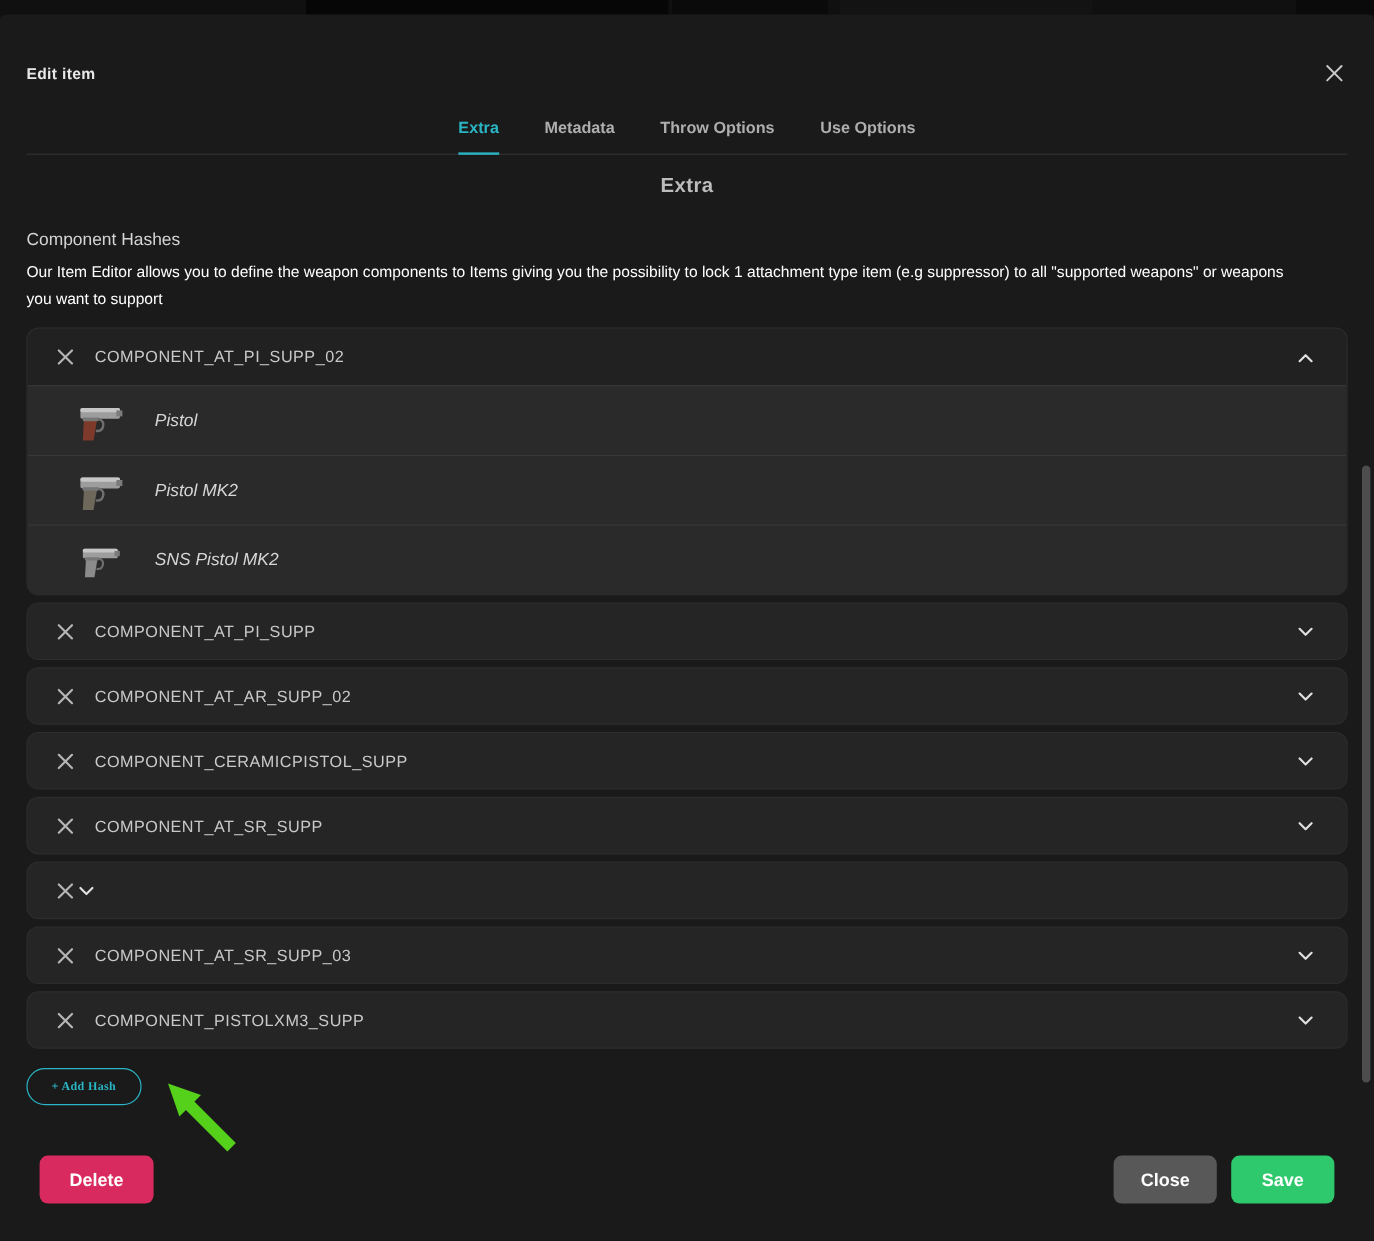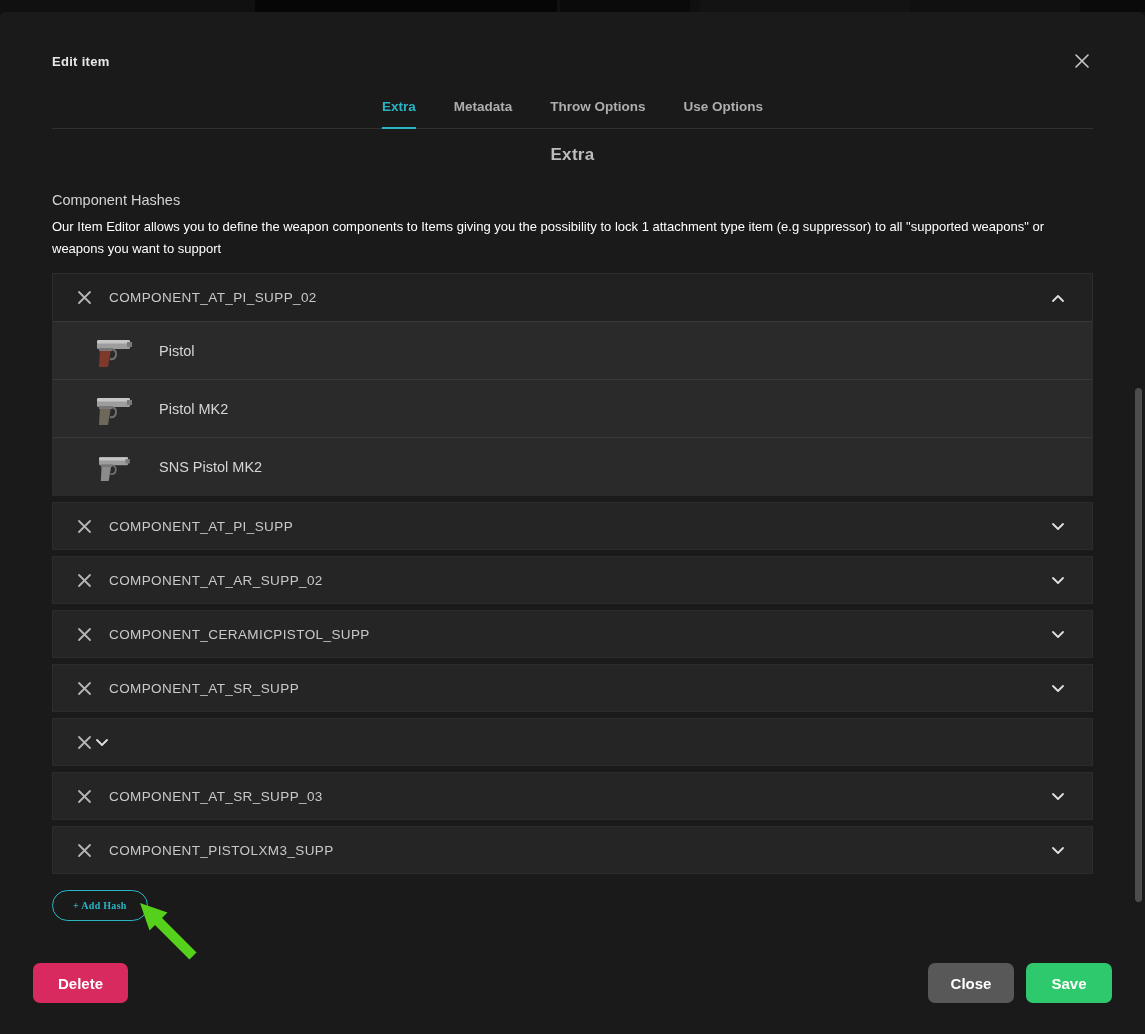--- a/index.html
+++ b/index.html
@@ -4,50 +4,50 @@
 <style>
   * { margin:0; padding:0; box-sizing:border-box; }
   html,body { width:1145px; height:1034px; background:#121212; overflow:hidden;
               font-family:"Liberation Sans", sans-serif; }
 
   
   .backdrop { position:absolute; top:0; left:0; width:1145px; height:12px; background:#101010; }
   .backdrop .blk { position:absolute; top:0; height:12px; }
 
   .modal { position:absolute; top:12px; left:0; width:1145px; height:1022px;
-           background:#1a1a1a; border-radius:6px 6px 0 0; padding:0 52px; }
+           background:#1a1a1a; border-radius:6px 6px 0 0; padding:0 22px; }
 
   
   .mhead { display:flex; justify-content:space-between; align-items:center; padding-top:38px; }
   .mtitle { font-size:13px; font-weight:bold; color:#e8e8e8; letter-spacing:.3px; }
   .xclose { width:22px; height:22px; cursor:pointer; display:flex; align-items:center; justify-content:center; }
 
   
   .tabs { display:flex; justify-content:center; gap:38px; margin-top:27px;
           border-bottom:1px solid #313131; }
   .tab { font-size:13.5px; font-weight:bold; color:#aeaeae; padding-bottom:13px; cursor:pointer; }
   .tab.active { color:#2ab5c5; border-bottom:2px solid #2ab5c5; margin-bottom:-1px; }
 
   .page-heading { text-align:center; font-size:17px; font-weight:bold; color:#bcbcbc;
                   margin-top:16px; letter-spacing:.3px; }
 
   .sec-title { margin-top:27px; font-size:14.5px; color:#d4d4d4; }
   .sec-desc  { margin-top:8px; font-size:13px; line-height:22px; color:#ffffff; max-width:1060px; }
 
   
   .cards { margin-top:13px; }
-  .card { background:#252525; border-radius:0; margin-bottom:6px; overflow:hidden;
+  .card { background:#252525; border-radius:10px; margin-bottom:6px; overflow:hidden;
           border:1px solid #2c2c2c; }
   .card-head { height:46px; display:flex; align-items:center; padding:0 24px; cursor:pointer; }
   .card.expanded .card-head { background:#212121; height:47px; }
   .hash-label { font-size:13.5px; color:#c9c9c9; letter-spacing:.4px; margin-left:17px; flex:1; }
   .xrm { width:15px; height:15px; flex:0 0 auto; cursor:pointer; }
   .chev { width:20px; height:20px; flex:0 0 auto; cursor:pointer; }
 
-  .sublist { background:#2a2a2a; }
+  .sublist { background:#2a2a2a;font-style:italic; }
   .subrow { height:58px; display:flex; align-items:center; padding:0 24px 0 40px;
             border-top:1px solid #383838; cursor:pointer; }
   .weapon-ic { width:42px; height:40px; flex:0 0 auto; }
   .weapon-name { font-size:14.5px; color:#d6d6d6; margin-left:24px; }
 
   
   .add-hash { margin-top:10px; display:inline-flex; align-items:center; justify-content:center;
               height:31px; padding:0 20px; border:1.5px solid #2ab5c5; border-radius:16px;
               color:#2ab5c5; font-size:10px; font-weight:bold; letter-spacing:.3px;
               background:transparent; cursor:pointer;font-family:Liberation Serif, serif; }

